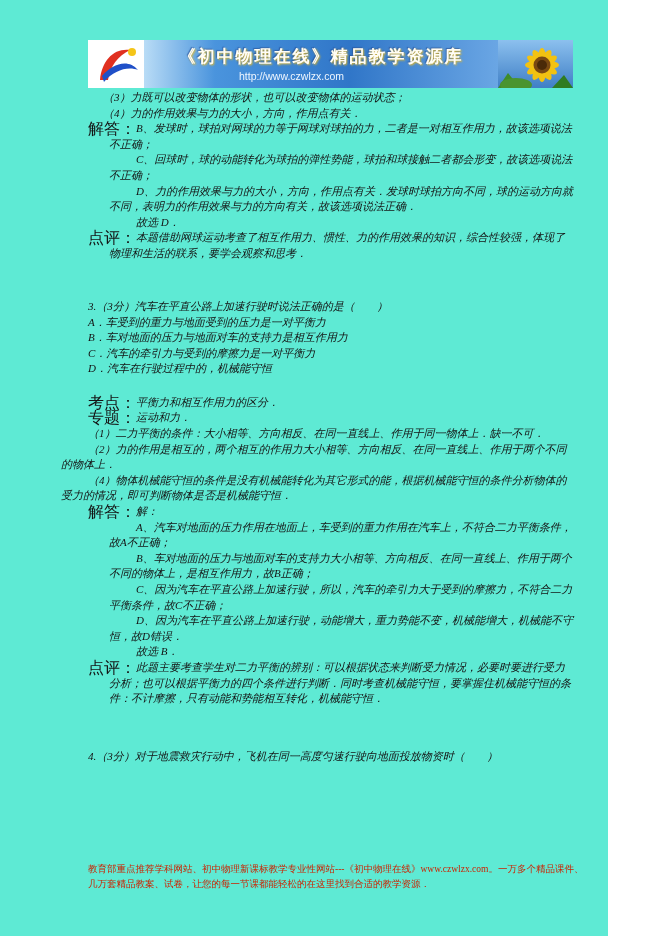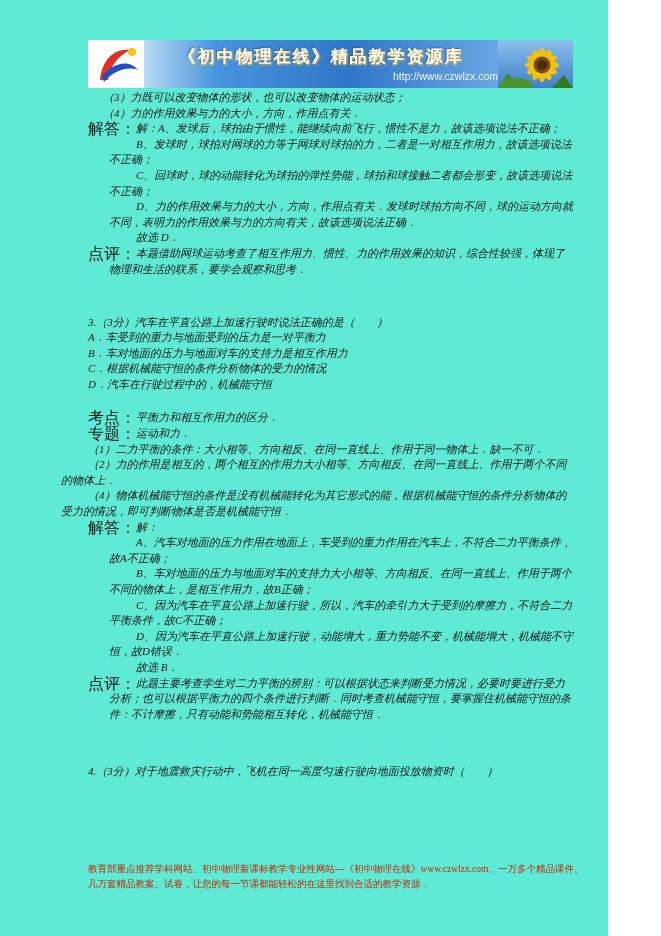--- a/index.html
+++ b/index.html
@@ -41,21 +41,21 @@
     letter-spacing: 2px;
     text-align: center;
     white-space: nowrap;
     color: #fffdf5;
     text-shadow: 1px 1px 2px rgba(240,190,30,0.9), -1px -1px 1px rgba(30,70,150,0.6);
   }
   .banner-url {
     font-family: "Liberation Sans", "DejaVu Sans", sans-serif;
     font-size: 10.5px;
     color: #eef6ff;
-    text-align: right;
+    text-align: left;
     padding-left: 95px;
     margin-top: 2px;
     white-space: nowrap;
   }
   .banner-sunflower { flex: 0 0 75px; height: 48px; }
 
   
   .doc {
     position: absolute;
     left: 88px; top: 90px;
@@ -137,21 +137,20 @@
         </div>
       </div>
       <div class="row full ind">
         <div class="content">
           <div class="line">（4）力的作用效果与力的大小，方向，作用点有关．</div>
         </div>
       </div>
       <div class="row labeled">
         <span class="lab">解答：</span>
         <div class="content">
-          <div class="line">解：A、发球后，球拍由于惯性，能继续向前飞行，惯性不是力，故该选项说法不正确；</div>
           <div class="line">B、发球时，球拍对网球的力等于网球对球拍的力，二者是一对相互作用力，故该选项说法不正确；</div>
           <div class="line">C、回球时，球的动能转化为球拍的弹性势能，球拍和球接触二者都会形变，故该选项说法不正确；</div>
           <div class="line">D、力的作用效果与力的大小，方向，作用点有关．发球时球拍方向不同，球的运动方向就不同，表明力的作用效果与力的方向有关，故该选项说法正确．</div>
           <div class="line">故选 D．</div>
         </div>
       </div>
       <div class="row labeled">
         <span class="lab">点评：</span>
         <div class="content">
           <div class="line">本题借助网球运动考查了相互作用力、惯性、力的作用效果的知识，综合性较强，体现了物理和生活的联系，要学会观察和思考．</div>
@@ -168,21 +167,21 @@
           <div class="line">A．车受到的重力与地面受到的压力是一对平衡力</div>
         </div>
       </div>
       <div class="row full">
         <div class="content">
           <div class="line">B．车对地面的压力与地面对车的支持力是相互作用力</div>
         </div>
       </div>
       <div class="row full">
         <div class="content">
-          <div class="line">C．根据机械能守恒的条件分析物体的受力的情况</div>
+          <div class="line">C．汽车的牵引力与受到的摩擦力是一对平衡力</div>
         </div>
       </div>
       <div class="row full">
         <div class="content">
           <div class="line">D．汽车在行驶过程中的，机械能守恒</div>
         </div>
       </div>
       <div style="height: 17.94px;"></div>
       <div class="row labeled">
         <span class="lab">考点：</span>

